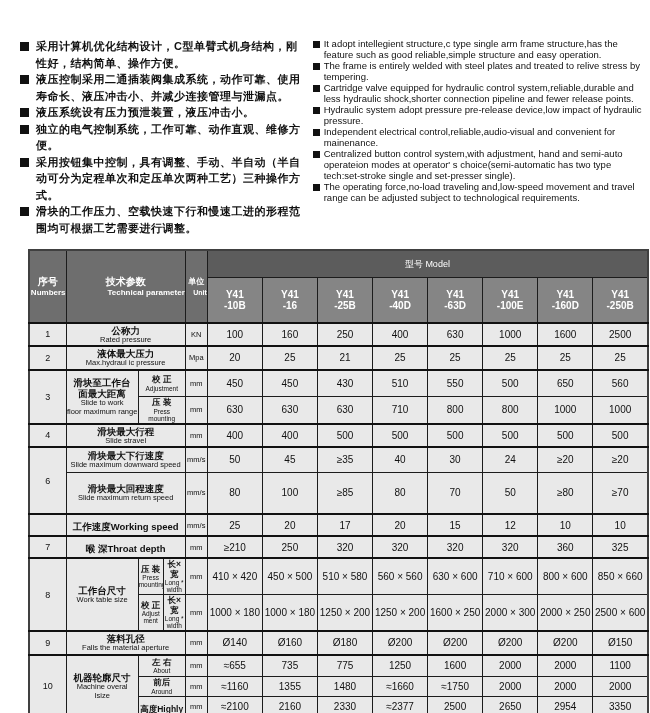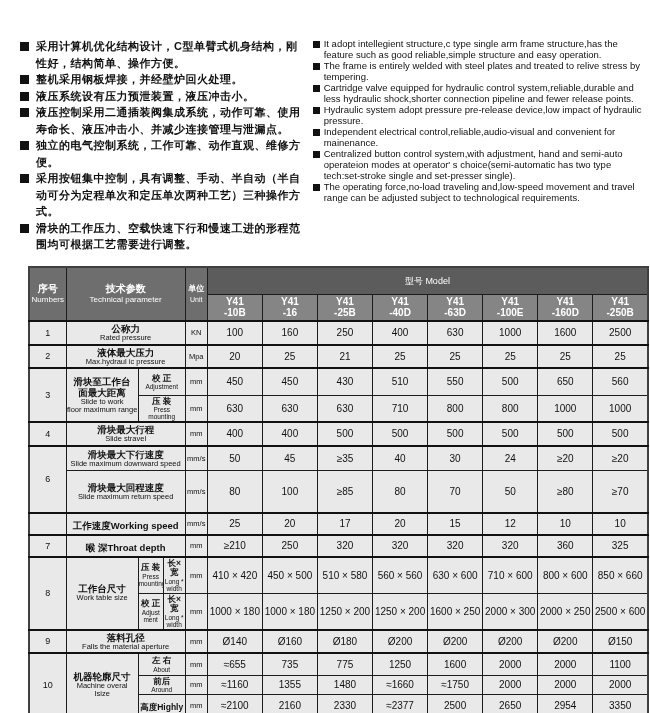--- a/index.html
+++ b/index.html
@@ -25,21 +25,21 @@
   table.spec {
     border-collapse:collapse; table-layout:fixed; width:621px;
     margin:13px 0 0 28px; background:#e9e9e9; border:2px solid #404040;
   }
   .spec td { border:1px solid #1c1c1c; text-align:center; vertical-align:middle; padding:1px 0; overflow:hidden; }
   tr.grp > td { border-top:2px solid #111; }
   .spec .hdr { background:#6e6e6e; color:#fff; }
   .spec .modelbar { background:#5c5c5c; color:#fff; font-size:9px; line-height:10px; padding:8px; }
   .spec .model { background:#858585; color:#fff; font-size:10px; line-height:11px; font-weight:bold; }
   .hdr .cn { font-size:10px; font-weight:bold; line-height:12px; }
-  .hdr .en { font-size:8px; line-height:9px; font-weight:normal; }
+  .hdr .en { font-size:8px; line-height:9px; font-weight:bold;text-align:right; }
   .cn { font-size:9.5px; font-weight:bold; line-height:11px; }
   .en { font-size:7.5px; line-height:8.5px; font-weight:normal; }
   .pre { white-space:pre-line; }
   .one { font-size:9.5px; font-weight:bold; }
   .num { font-size:9px; }
   .unit { font-size:7.5px; padding:0; }
   .val { font-size:10px; }
   .qual .cn { font-size:8.5px; line-height:9.5px; }
   .qual .en { font-size:6.5px; line-height:7px; }
   .en-inline { font-size:8px; font-weight:normal; }
@@ -54,29 +54,25 @@
 <div class="page">
 
   <div class="features">
     <div class="feat-col-cn">
       <div class="feat">
           <span class="sq"></span>
           <span class="ftext">采用计算机优化结构设计，C型单臂式机身结构，刚性好，结构简单、操作方便。</span>
         </div>
       <div class="feat">
           <span class="sq"></span>
-          <span class="ftext">整机采用钢板焊接，并经壁炉回火处理。</span>
+          <span class="ftext">液压控制采用二通插装阀集成系统，动作可靠、使用寿命长、液压冲击小、并减少连接管理与泄漏点。</span>
         </div>
       <div class="feat">
           <span class="sq"></span>
           <span class="ftext">液压系统设有压力预泄装置，液压冲击小。</span>
-        </div>
-      <div class="feat">
-          <span class="sq"></span>
-          <span class="ftext">液压控制采用二通插装阀集成系统，动作可靠、使用寿命长、液压冲击小、并减少连接管理与泄漏点。</span>
         </div>
       <div class="feat">
           <span class="sq"></span>
           <span class="ftext">独立的电气控制系统，工作可靠、动作直观、维修方便。</span>
         </div>
       <div class="feat">
           <span class="sq"></span>
           <span class="ftext">采用按钮集中控制，具有调整、手动、半自动（半自动可分为定程单次和定压单次两种工艺）三种操作方式。</span>
         </div>
       <div class="feat">
@@ -141,21 +137,21 @@
         <td class="hdr" rowspan="2" colspan="3">
           <div class="cn">技术参数</div>
           <div class="en">Technical parameter</div>
         </td>
         <td class="hdr" rowspan="2">
           <div class="cn" style="font-size:8px">单位</div>
           <div class="en" style="font-size:7px">Unit</div>
         </td>
         <td class="modelbar" colspan="8">型号 Model</td>
       </tr>
-      <tr style="height:27px">
+      <tr style="height:45px">
         <td class="model">
             <div>Y41</div>
             <div>-10B</div>
           </td>
         <td class="model">
             <div>Y41</div>
             <div>-16</div>
           </td>
         <td class="model">
             <div>Y41</div>

